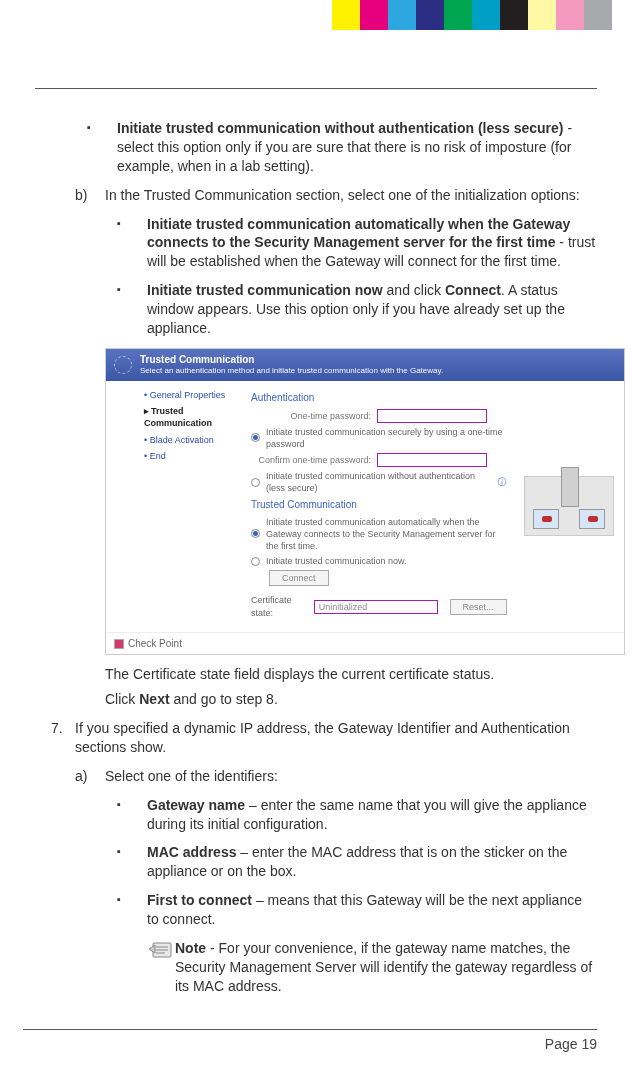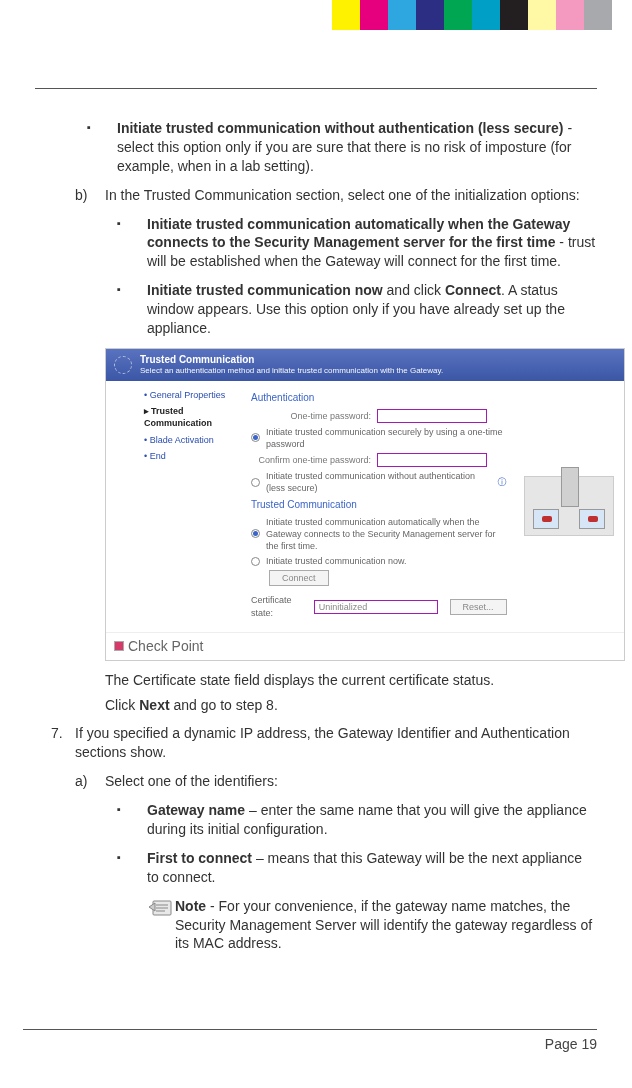--- a/index.html
+++ b/index.html
@@ -112,21 +112,21 @@
   .gui-server {
     width: 18px; height: 40px; background:#d0d0d0; border:1px solid #999;
     position:absolute; top:-10px; left:36px;
   }
   .gui-mon { width:26px; height:20px; background:#d6e6f6; border:1px solid #999; position:absolute; }
   .gui-mon.m1 { left:8px; bottom:6px; }
   .gui-mon.m2 { right:8px; bottom:6px; }
   .gui-mon::after { content:""; position:absolute; left:8px; top:6px; width:10px; height:6px; background:#c03030; border-radius:2px; }
   .gui-footer { display:flex; justify-content:space-between; align-items:center; padding:4px 8px; border-top:1px solid #eee; }
   .gui-logo {
-    display:flex; align-items:center; gap:4px; color:#666; font-size:14px;
+    display:flex; align-items:center; gap:4px; color:#666; font-size:10px;
   }
   .gui-logo .sq { width:10px;height:10px;background:#d63a6a;border:1px solid #aaa; }
 
   .note-box { display:flex; margin:10px 0 0 42px; align-items:flex-start; }
   .note-icon {
     width:28px; height:24px;
     flex-shrink:0;
   }
   .note-icon svg { width:28px; height:24px; }
 
@@ -264,20 +264,23 @@
         <ol class="letters" style="margin-top:10px">
           <li>
             <span class="marker">a)</span>
             <span>Select one of the identifiers:</span>
 
             <ul class="sq" style="margin-top:10px">
               <li>
                 <span class="bold">Gateway name</span><span> – enter the same name that you will give the appliance during its initial configuration.</span>
               </li>
               <li>
+                <span class="bold">MAC address</span><span> – enter the MAC address that is on the sticker on the appliance or on the box.</span>
+              </li>
+              <li>
                 <span class="bold">First to connect</span><span> – means that this Gateway will be the next appliance to connect.</span>
               </li>
             </ul>
 
             <div class="note-box">
               <div class="note-icon">
                 <svg viewBox="0 0 28 24">
                   <rect x="6" y="4" width="18" height="14" rx="1" fill="#e8e8e8" stroke="#888"></rect>
                   <line x1="9" y1="8" x2="21" y2="8" stroke="#888"></line>
                   <line x1="9" y1="11" x2="21" y2="11" stroke="#888"></line>

